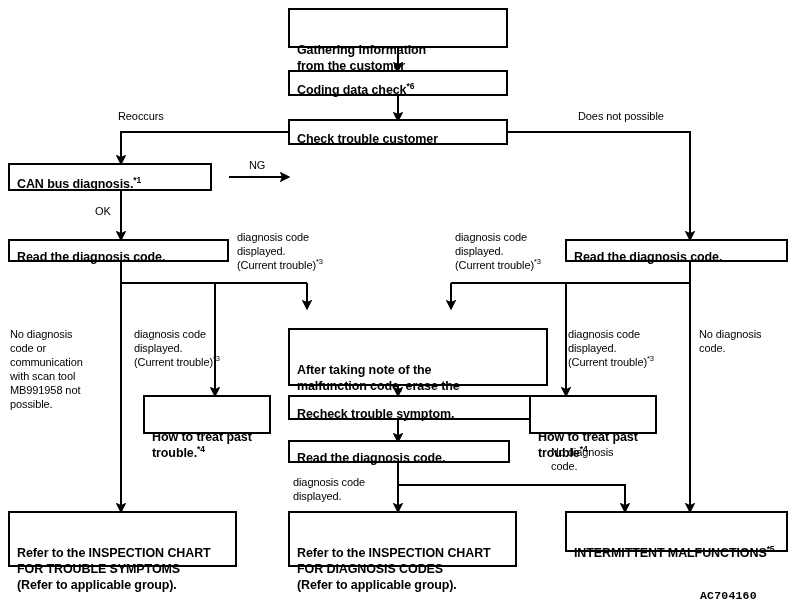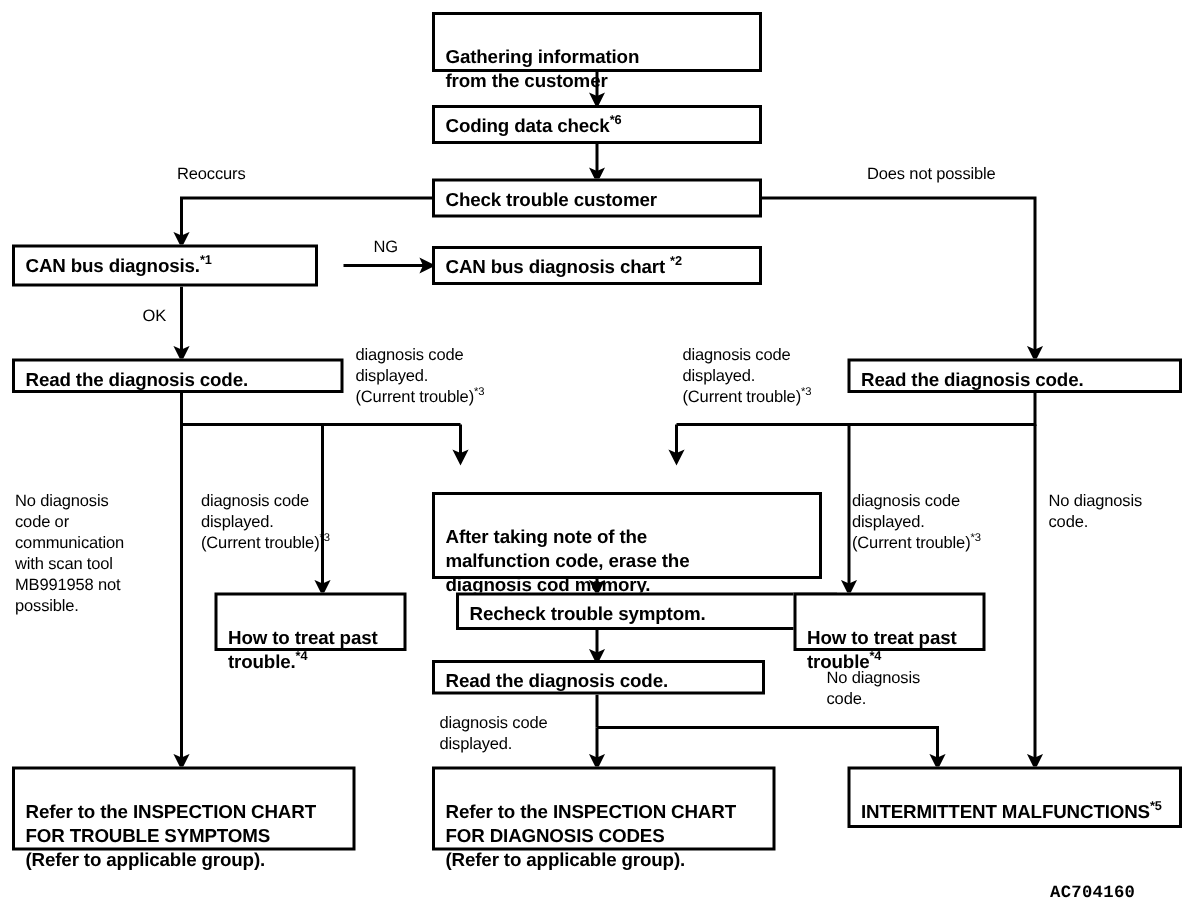--- a/index.html
+++ b/index.html
@@ -27,27 +27,27 @@
     pointer-events: none;
   }
   .box {
     position: absolute;
     box-sizing: border-box;
     border: 2px solid #000000;
     background: #ffffff;
     font-weight: bold;
     font-size: 12.5px;
     line-height: 1.28;
-    padding: 4px 7px 3px 7px;
+    padding: 16px 7px 3px 7px;
     white-space: pre-line;
     letter-spacing: -0.1px;
   }
   .box.vcenter {
     display: flex;
-    align-items: flex-start;
+    align-items: center;
   }
   .lbl {
     position: absolute;
     font-weight: normal;
     font-size: 11px;
     line-height: 1.27;
     white-space: pre-line;
     letter-spacing: -0.1px;
     background: transparent;
   }
@@ -126,44 +126,41 @@
   </div>
 
   <div class="box vcenter" style="left:288px; top:119px; width:220px; height:26px;">
     <span>Check trouble customer</span>
   </div>
 
   <div class="box vcenter" style="left:8px; top:163px; width:204px; height:28px;">
     <span><span>CAN bus diagnosis.</span><sup>*1</sup></span>
   </div>
 
-  <div class="box vcenter" style="left:288px; top:164px; width:220px; height:26px;">
-    <span><span>CAN bus diagnosis chart </span><sup>*2</sup></span>
-  </div>
 
   <div class="box vcenter" style="left:8px; top:239px; width:221px; height:23px;">
     <span>Read the diagnosis code.</span>
   </div>
 
   <div class="box vcenter" style="left:565px; top:239px; width:223px; height:23px;">
     <span>Read the diagnosis code.</span>
   </div>
 
   <div class="box" style="left:288px; top:308px; width:260px; height:58px;margin-top:20px;">
     <span>After taking note of the
 malfunction code, erase the
 diagnosis cod memory.</span>
   </div>
 
   <div class="box" style="left:143px; top:395px; width:128px; height:39px;">
     <span><span>How to treat past
 trouble.</span><sup>*4</sup></span>
   </div>
 
-  <div class="box vcenter" style="left:304px; top:395px; width:254px; height:25px;">
+  <div class="box vcenter" style="left:288px; top:395px; width:254px; height:25px;">
     <span>Recheck trouble symptom.</span>
   </div>
 
   <div class="box" style="left:529px; top:395px; width:128px; height:39px;">
     <span><span>How to treat past
 trouble</span><sup>*4</sup></span>
   </div>
 
   <div class="box vcenter" style="left:288px; top:440px; width:222px; height:23px;">
     <span>Read the diagnosis code.</span>

